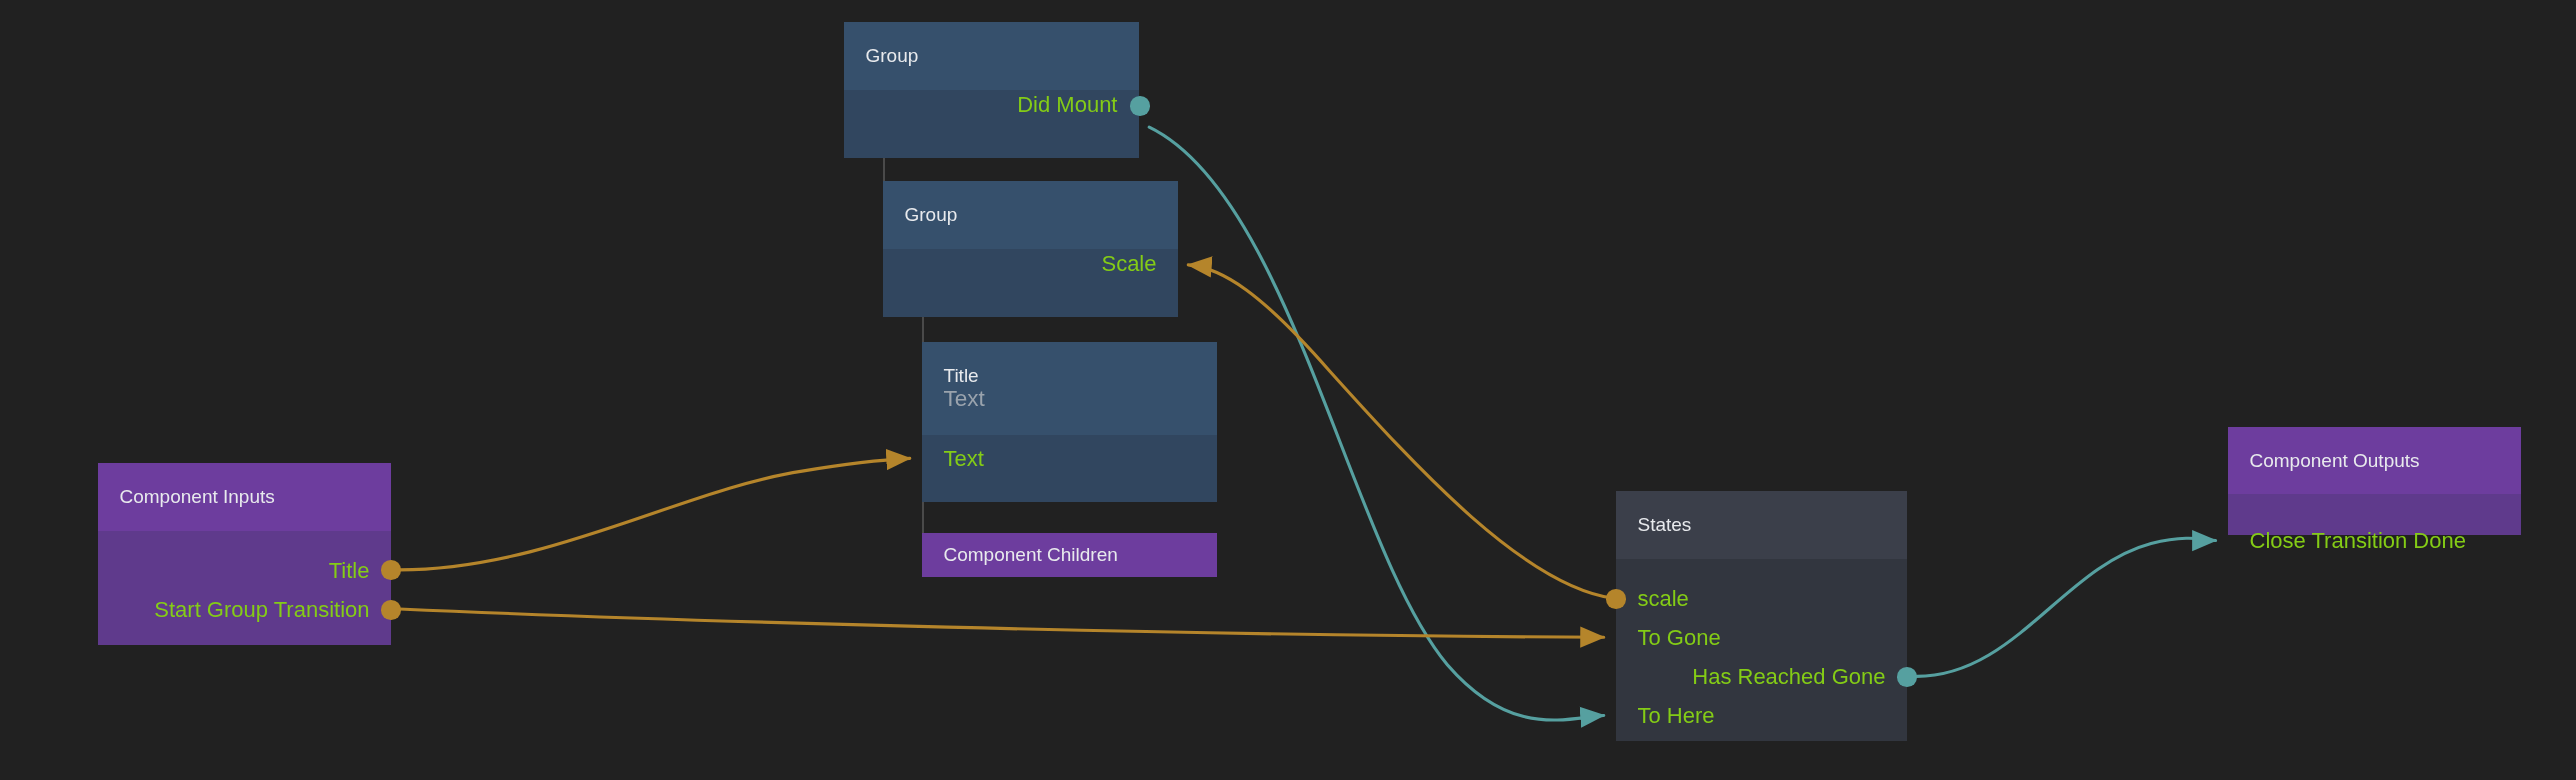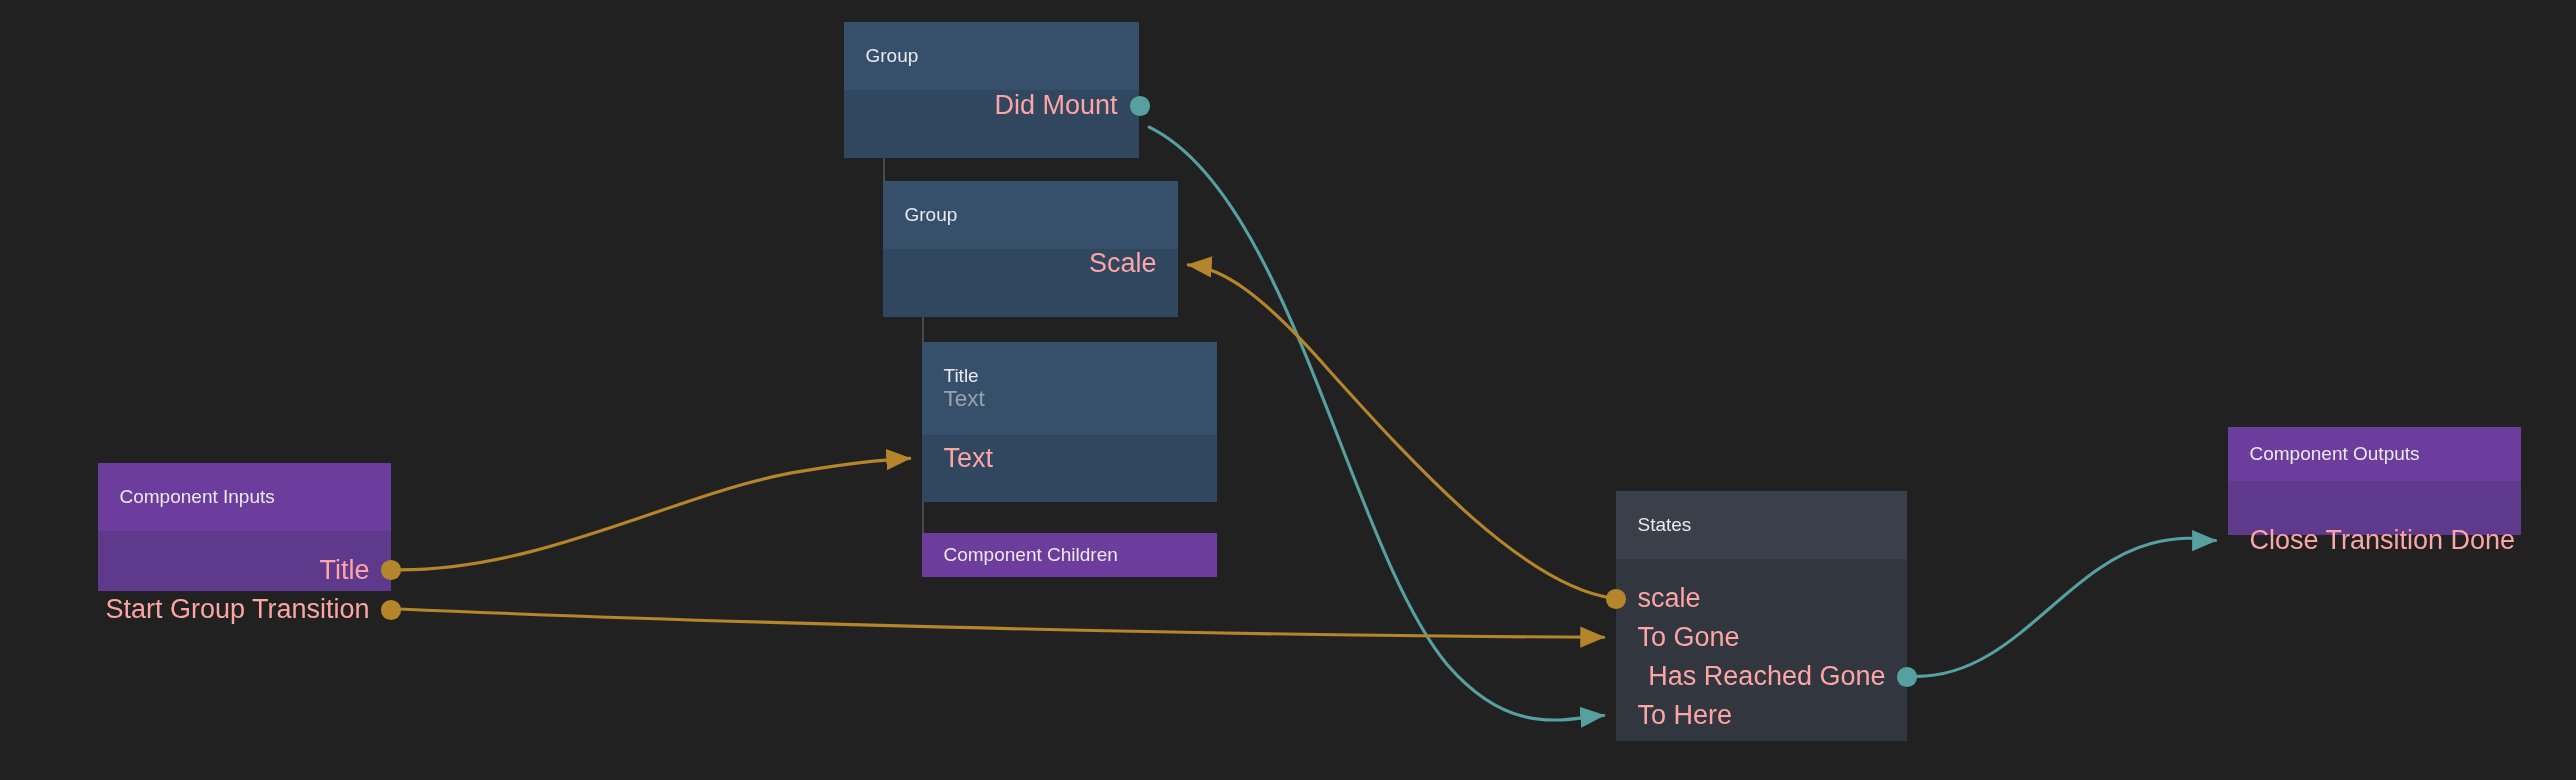--- a/index.html
+++ b/index.html
@@ -84,22 +84,22 @@
   }
   .port-row.out {
     right: 21.5px;
     justify-content: flex-end;
   }
   .port-row.in {
     left: 21.5px;
     justify-content: flex-start;
   }
   .port-label {
-    font-size: 27px;
-    color: #fca5a5;
+    font-size: 22px;
+    color: #84cc16;
     line-height: 1;
   }
 
   
   .port-dot {
     position: absolute;
     width: 19.6px;
     height: 19.6px;
     border-radius: 50%;
     z-index: 12;
@@ -179,21 +179,21 @@
           <div class="node-subtitle">Text</div>
         </div>
         <div class="node-body"></div>
         <div class="port-row in" style="top: 102px; left: 21.5px;">
           <span class="port-label">Text</span>
         </div>
       </div>
       <div class="node solid theme-purple-solid" style="left: 922px; top: 533px; width: 295px; height: 44px;">
         <div class="node-title">Component Children</div>
       </div>
-      <div class="node theme-purple" style="left: 98px; top: 463px; width: 293px; height: 128px;">
+      <div class="node theme-purple" style="left: 98px; top: 463px; width: 293px; height: 182px;">
         <div class="node-header" style="height: 68px;">
           <div class="node-title">Component Inputs</div>
         </div>
         <div class="node-body"></div>
         <div class="port-row out" style="top: 93px; right: 21.5px;">
           <span class="port-label">Title</span>
         </div>
         <div class="port-row out" style="top: 132px; right: 21.5px;">
           <span class="port-label">Start Group Transition</span>
         </div>
@@ -210,21 +210,21 @@
           <span class="port-label">To Gone</span>
         </div>
         <div class="port-row out" style="top: 171px; right: 21.5px;">
           <span class="port-label">Has Reached Gone</span>
         </div>
         <div class="port-row in" style="top: 210px; left: 21.5px;">
           <span class="port-label">To Here</span>
         </div>
       </div>
       <div class="node theme-purple" style="left: 2228px; top: 427px; width: 293px; height: 108px;">
-        <div class="node-header" style="height: 54px;">
+        <div class="node-header" style="height: 67px;">
           <div class="node-title">Component Outputs</div>
         </div>
         <div class="node-body"></div>
         <div class="port-row in" style="top: 99px; left: 21.5px;">
           <span class="port-label">Close Transition Done</span>
         </div>
       </div>
     </div>
 
 <div class="port-dot" style="background: rgb(86, 160, 160); top: 96px; left: 1130px;"></div>

